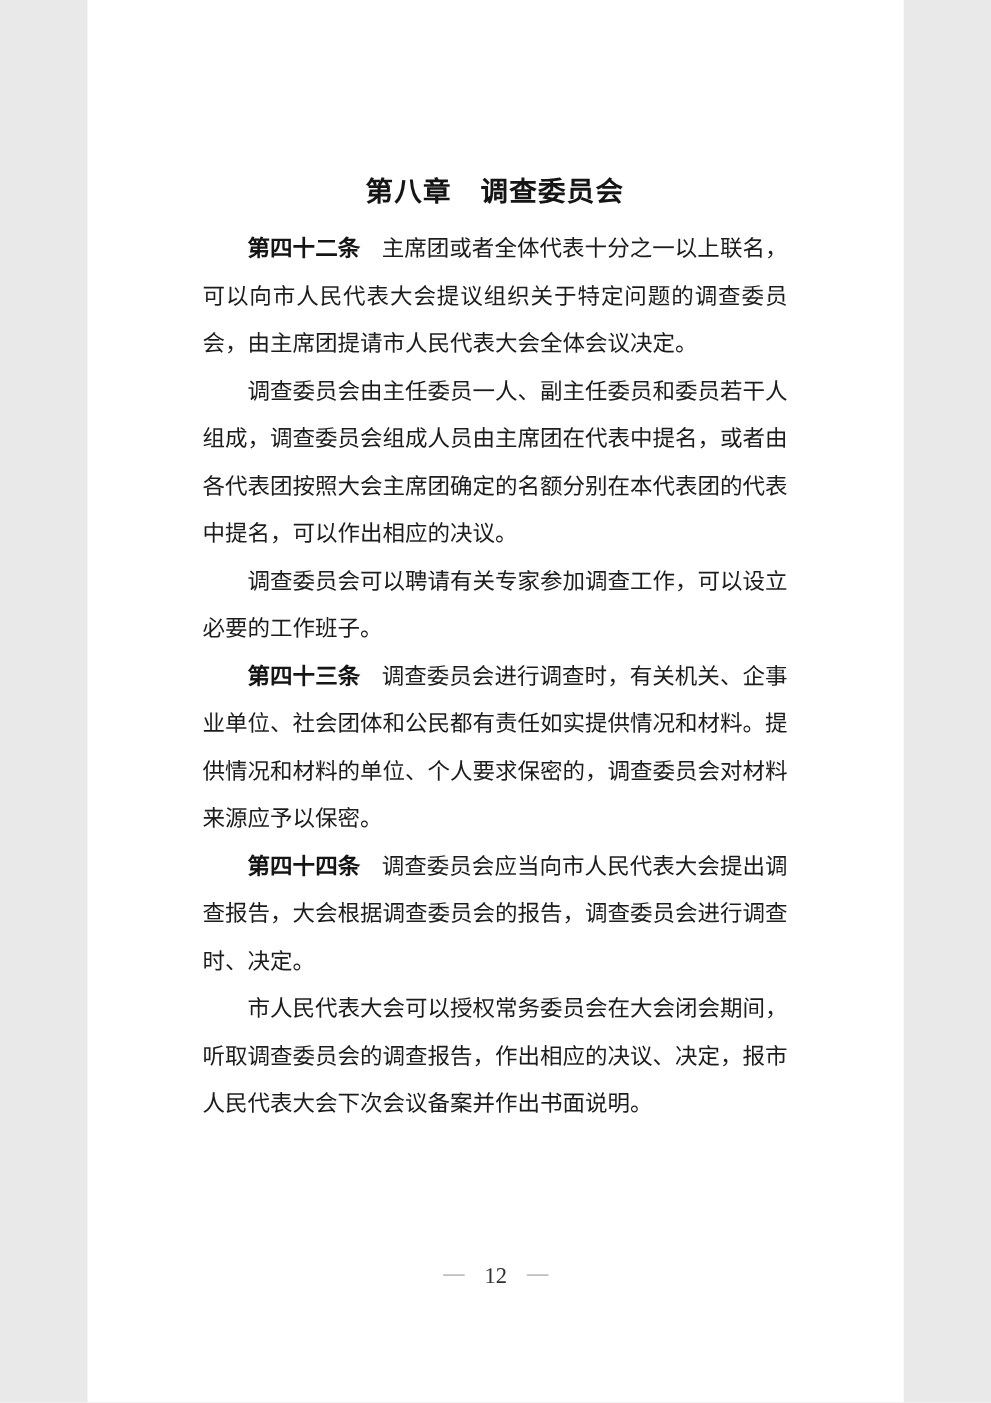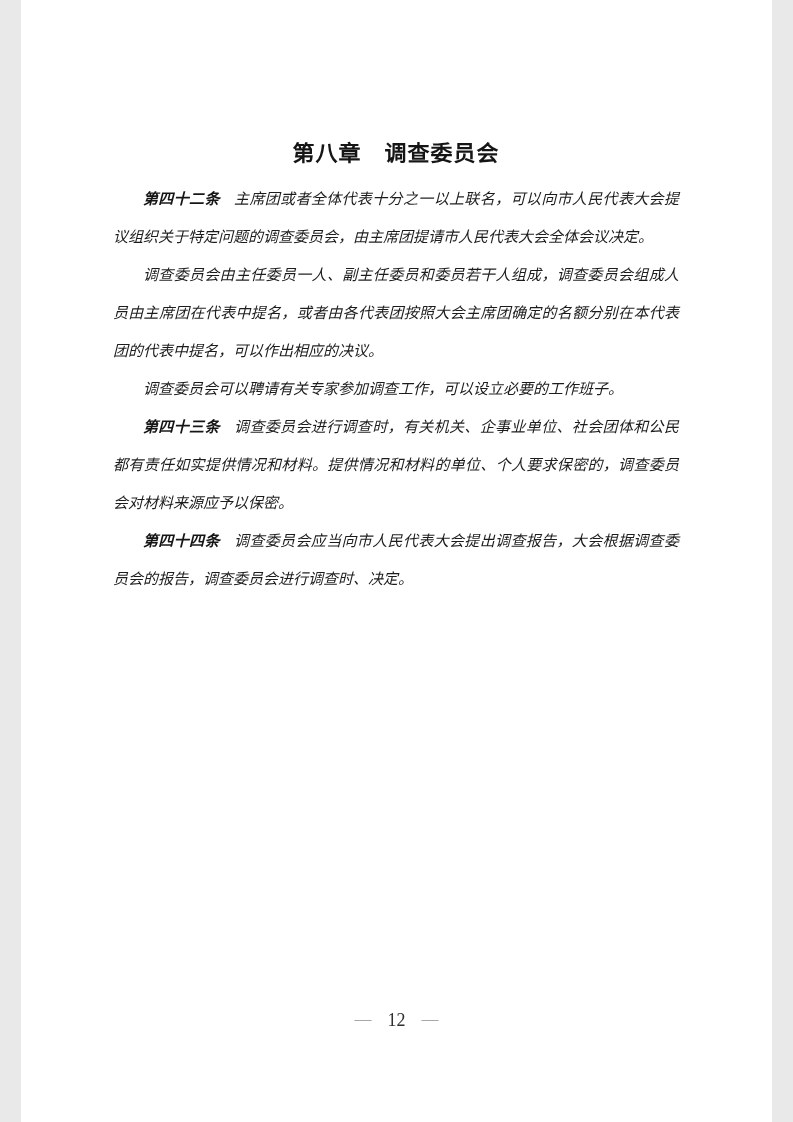--- a/index.html
+++ b/index.html
@@ -2,44 +2,43 @@
 <html lang="zh-CN"><head>
 <meta charset="utf-8">
 <style>
   html, body {
     margin: 0;
     padding: 0;
     background: #e9e9e9;
   }
   .page {
     position: relative;
-    width: 751px;
+    width: 653px;
     height: 1122px;
     margin: 0 auto;
     background: #ffffff;
     box-sizing: border-box;
     padding: 138px 93px 0 92px;
     overflow: hidden;
     color: #1c1c1c;
   }
   .chapter-title {
     margin: 0 0 10px 0;
     text-align: center;
     font-family: "Liberation Sans", "DejaVu Sans", sans-serif;
     font-weight: 700;
     font-size: 22px;
     line-height: 32px;
     letter-spacing: 1px;
     color: #151515;
   }
   .body-text {
     font-family: "Liberation Serif", "DejaVu Serif", serif;
-    font-size: 15px;
+    font-size: 18px;
     line-height: 38px;
-    font-style: italic;
   }
   .para {
     margin: 0;
     text-indent: 2em;
     text-align: justify;
     text-justify: inter-ideograph;
     color: #1c1c1c;
   }
   .para .lead {
     font-family: "Liberation Sans", "DejaVu Sans", sans-serif;
@@ -98,20 +97,23 @@
 
     <p class="para">
       <b class="lead">第四十三条</b><span>调查委员会进行调查时，有关机关、企事业单位、社会团体和公民都有责任如实提供情况和材料。提供情况和材料的单位、个人要求保密的，调查委员会对材料来源应予以保密。</span>
     </p>
 
 
     <p class="para">
       <b class="lead">第四十四条</b><span>调查委员会应当向市人民代表大会提出调查报告，大会根据调查委员会的报告，调查委员会进行调查时、决定。</span>
     </p>
 
+    <p class="para">
+      <span>市人民代表大会可以授权常务委员会在大会闭会期间，听取调查委员会的调查报告，作出相应的决议、决定，报市人民代表大会下次会议备案并作出书面说明。</span>
+    </p>
 
   </div>
 
   <div class="page-footer">
     <span class="dash">—</span><span class="page-num">12</span><span class="dash">—</span>
   </div>
 
 </div>
 
 </body></html>

